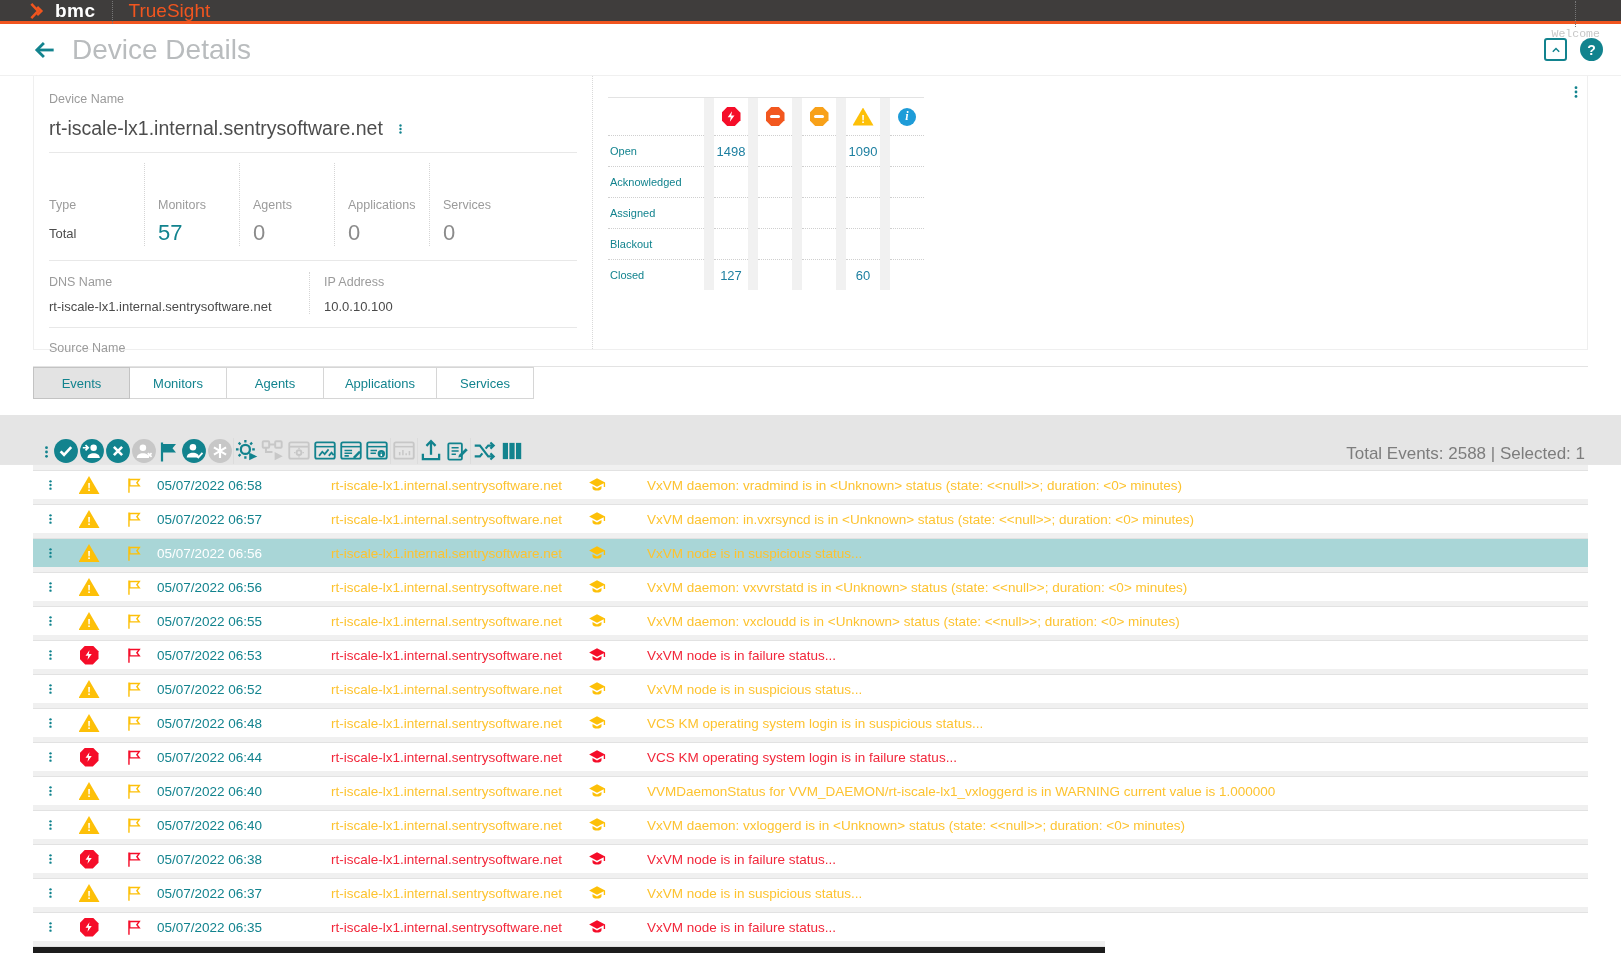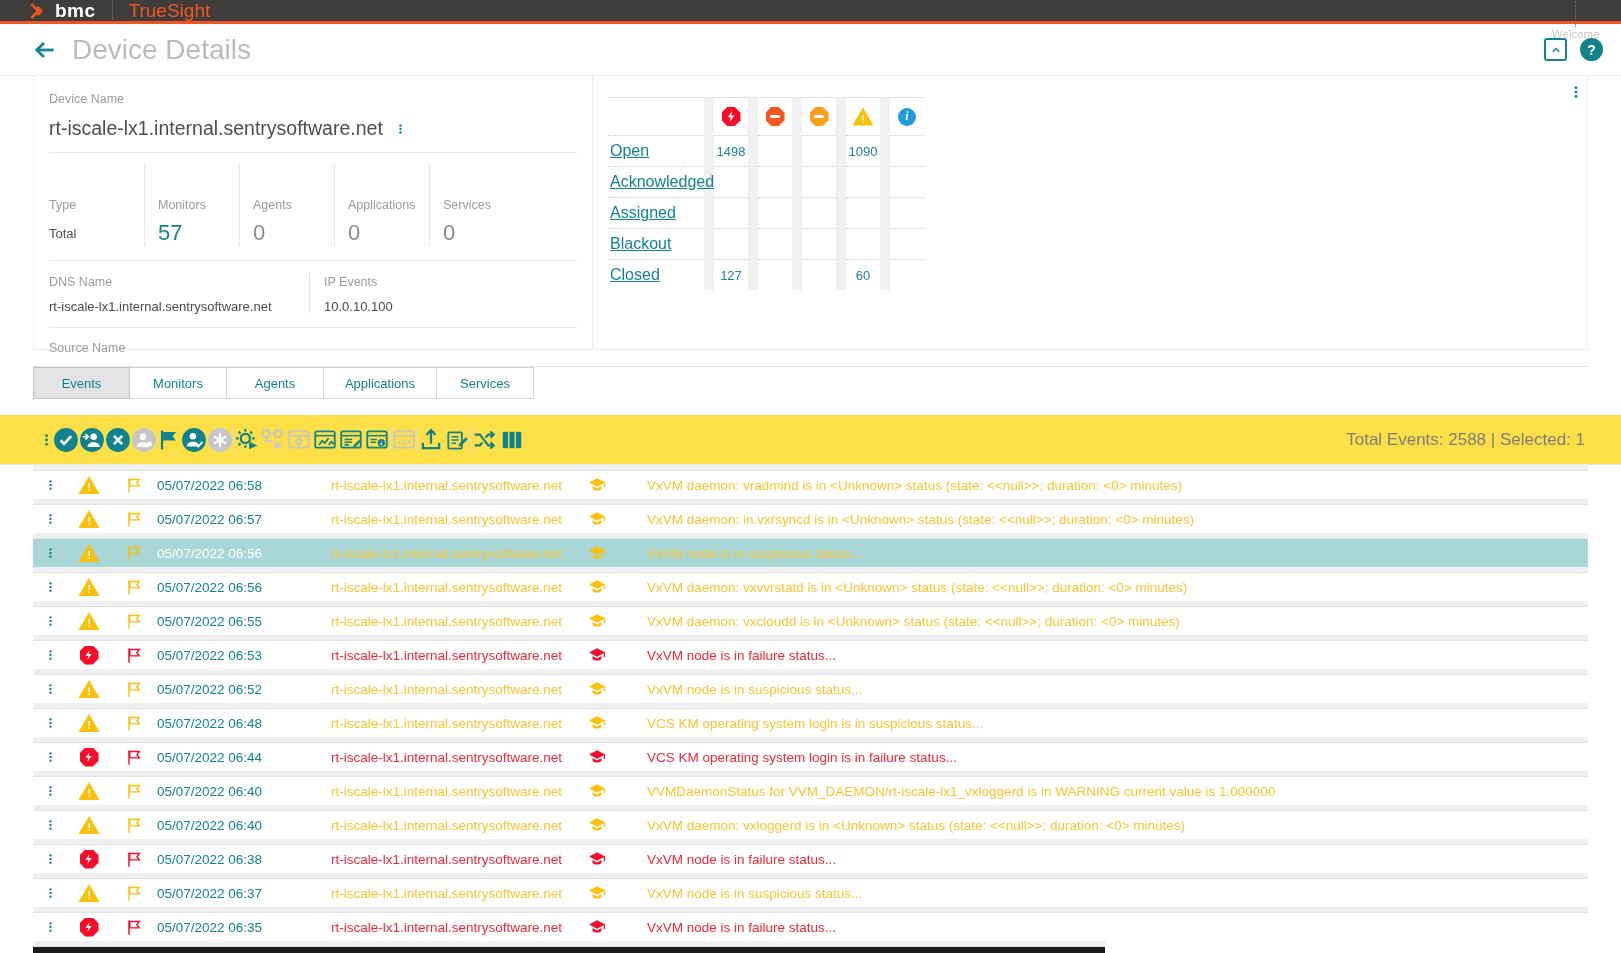--- a/index.html
+++ b/index.html
@@ -14,21 +14,21 @@
   
   .topbar{height:24px;background:#3f3d3c;border-bottom:3px solid var(--orange);
     display:flex;align-items:center;padding:0 14px 0 28px;}
   .brand{display:flex;align-items:center;gap:7px;}
   .brand .bmc-word{color:#fff;font-weight:bold;font-size:19px;letter-spacing:.5px;}
   .tb-sep{width:1px;height:26px;border-left:1px dotted #777;margin:0 16px;}
   .product{color:var(--orange);font-size:19px;}
   .tb-right{margin-left:auto;display:flex;align-items:center;flex-direction:column;}
   .clock{color:#d6d6d6;font-size:25px;font-weight:300;}
   .datebox{color:#c7c7c7;font-size:11.5px;line-height:14px;}
-  .welcomebox{font-size:11.5px;line-height:14px;color:#c7c7c7;}
+  .welcomebox{font-size:11.5px;line-height:14px;color:#c7c7c7;font-family:Liberation Mono, monospace;}
   .welcomebox b{color:#fff;font-size:12.5px;}
   .kebab{color:var(--teal);}
   
   .pagehead{height:52px;background:#fff;display:flex;align-items:center;
     padding:0 18px 0 32px;border-bottom:1px solid #f0f0f0;}
   .pagehead h1{font-size:28px;font-weight:300;color:#b9bcbe;margin-left:14px;}
   .ph-right{margin-left:auto;display:flex;align-items:center;gap:13px;}
   .collapse-btn{width:23px;height:23px;border:2px solid var(--teal);border-radius:3px;
     display:flex;align-items:center;justify-content:center;background:#fff;cursor:pointer;}
   .help-btn{width:23px;height:23px;border-radius:50%;background:var(--teal);color:#fff;
@@ -52,41 +52,41 @@
   .addr .col + .col{border-left:1px dotted #d5d5d5;padding-left:14px;}
   .addr .v, .source .v{font-size:13px;color:#4a4a4a;margin-top:9px;display:block;}
   .source{padding:10px 0;}
   .panel-div{border-left:1px dotted #d9d9d9;}
   .summary-panel{padding:21px 0 0 15px;}
   .sumwrap{border-top:1px solid #e3e3e3;}
   .sumgrid{display:grid;grid-template-columns:96px repeat(5,34px);column-gap:10px;
     background:#f1f1f1;width:316px;}
   .scell{background:#fff;height:31px;display:flex;align-items:center;justify-content:center;
     font-size:13px;color:var(--sumval);border-top:1px dotted #cfcfcf;}
-  .scell.slabel{justify-content:flex-start;color:var(--teal);font-size:16px;padding-left:2px;text-decoration:underline;}
+  .scell.slabel{justify-content:flex-start;color:var(--teal);font-size:11px;padding-left:2px;}
   .scell.head{height:37px;border-top:none;}
   
   .shape-oct{width:19px;height:19px;display:flex;align-items:center;justify-content:center;
     clip-path:polygon(30% 0,70% 0,100% 30%,100% 70%,70% 100%,30% 100%,0 70%,0 30%);}
   .shape-oct .bar{width:10px;height:2.6px;background:#fff;border-radius:2px;}
   .shape-tri{width:21px;height:18px;clip-path:polygon(50% 0,100% 100%,0 100%);background:var(--gold);
     display:flex;align-items:flex-end;justify-content:center;}
   .shape-tri i{font-style:normal;color:#fff;font-weight:bold;font-size:11px;line-height:13px;}
   .shape-circ{width:18px;height:18px;border-radius:50%;background:var(--info);color:#fff;
     display:flex;align-items:center;justify-content:center;font-size:12px;font-weight:bold;font-family:"Liberation Serif",serif;font-style:italic;}
   
   .tabs{display:flex;margin:16px 33px;border-top:1px solid #e3e3e3;}
   .tab{width:97px;height:32px;border:1px solid #d6d6d6;border-left:none;background:#fff;
     color:var(--teal);font-size:13px;display:flex;align-items:center;justify-content:center;cursor:pointer;}
   .tab:first-child{border-left:1px solid #d6d6d6;}
   .tab.active{background:#e3e3e3;border-color:#c3c3c3;}
   .tab.wide{width:113px;}
   
-  .toolbar{height:50px;display:flex;align-items:center;padding:0 36px 0 40px;gap:0;
-    border-bottom:1px solid #e6e6e6;background:#fde047;}
+  .toolbar{height:50px;display:flex;align-items:flex-end;padding:0 36px 0 40px;gap:0;
+    border-bottom:1px solid #e6e6e6;background:#e5e5e5;}
   .ticon{color:var(--teal);cursor:pointer;display:flex;align-items:center;justify-content:center;}
   .ticon.disabled{color:#c7c7c7;cursor:default;}
   .tsep{width:1px;height:26px;background:#dcdcdc;}
   .totals{margin-left:auto;color:#7d7d7d;font-size:17px;font-weight:300;}
   .gearplay{position:relative;}
   
   .rows{margin:0 33px;}
   .erow{height:29px;margin-top:5px;background:#fff;display:flex;align-items:center;
     border-top:1px solid #e2e2e2;box-shadow:0 -5px 0 #f0f0f0;cursor:pointer;}
   .erow.selected{background:#a9d6d7;}
@@ -198,21 +198,21 @@
         <span class="val">0</span>
       </div>
     </div>
     <div class="hline"></div>
     <div class="addr">
       <div class="col">
         <span class="lbl">DNS Name</span>
         <span class="v">rt-iscale-lx1.internal.sentrysoftware.net</span>
       </div>
       <div class="col">
-        <span class="lbl">IP Events</span>
+        <span class="lbl">IP Address</span>
         <span class="v">10.0.10.100</span>
       </div>
     </div>
     <div class="hline"></div>
     <div class="source">
       <span class="lbl">Source Name</span>
       <span class="v">rt-tsom11.internal.sentrysoftware.net</span>
     </div>
   </div>
   <div class="panel-div"></div>

